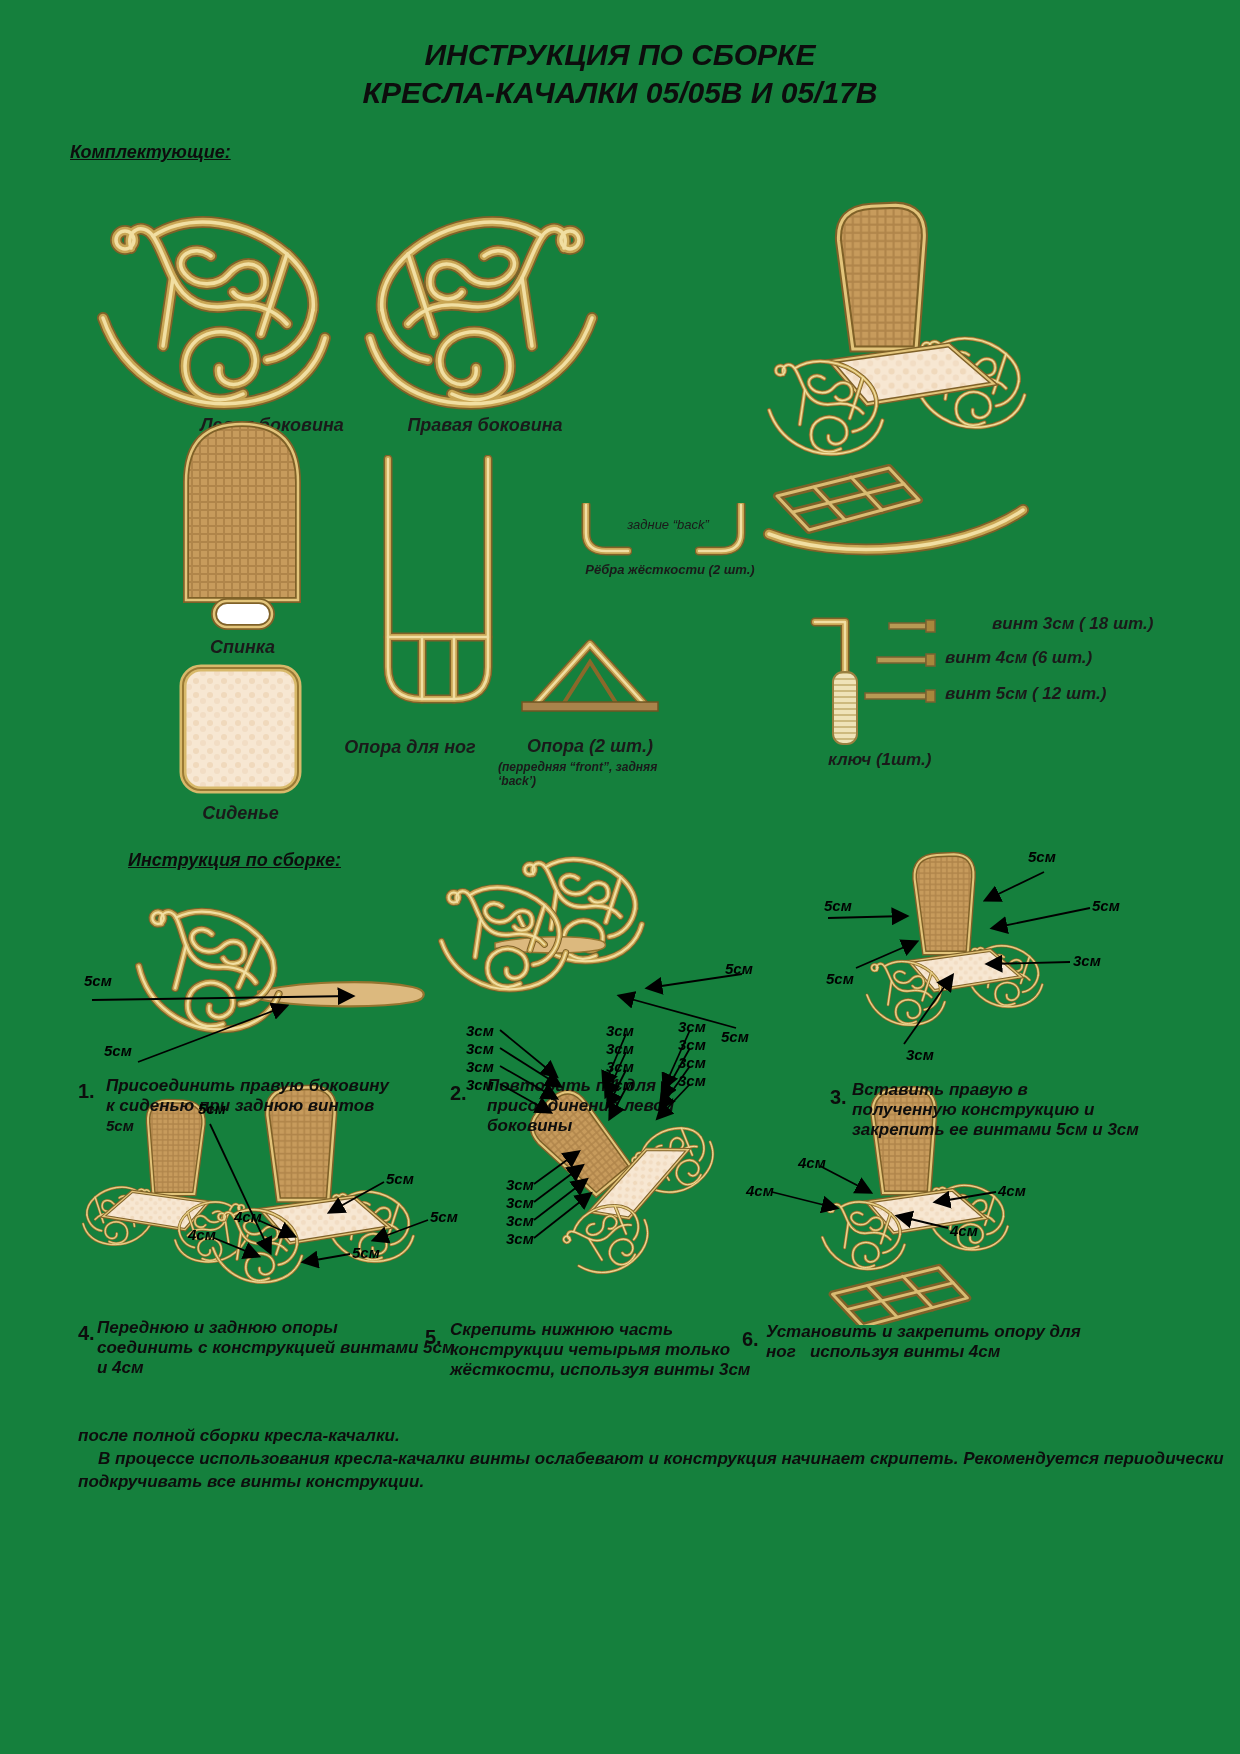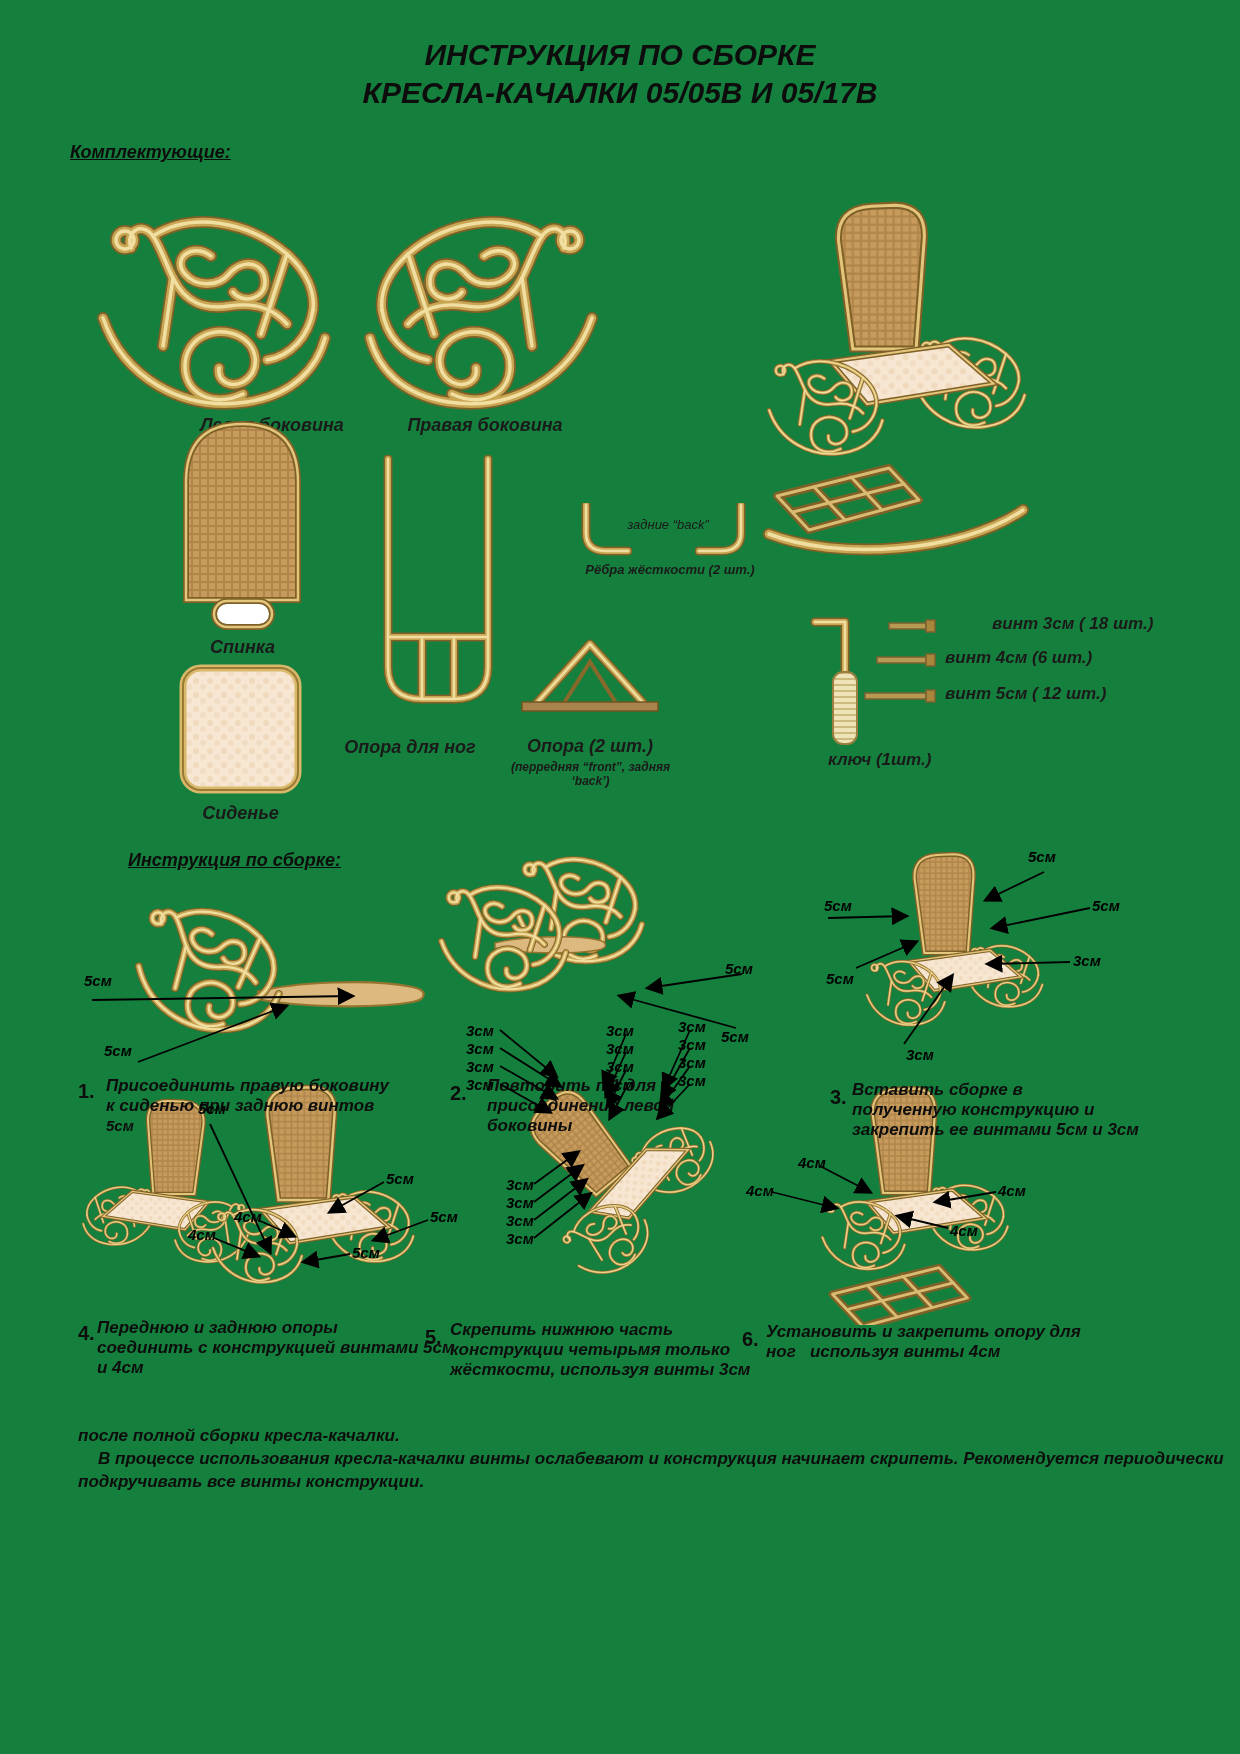--- a/index.html
+++ b/index.html
@@ -6,21 +6,21 @@
   .page{position:relative;width:1240px;height:1754px;background:#15803d;margin:0 auto;overflow:hidden;
         font-family:"Liberation Sans", sans-serif;color:#111;}
   .abs{position:absolute;}
   
   .title{left:0;top:36px;width:1240px;text-align:center;font-style:italic;font-weight:bold;
          font-size:30px;line-height:38px;color:#0d0d0d;letter-spacing:0px;}
   .sec-head{font-style:italic;font-weight:bold;font-size:18px;text-decoration:underline;color:#0d0d0d;}
   
   .part-label{font-style:italic;font-weight:600;font-size:18px;color:#1a1a1a;text-align:center;}
   .small-note{font-style:italic;font-size:13px;color:#1a1a1a;}
-  .tiny-note{font-style:italic;font-weight:bold;font-size:12px;color:#1a1a1a;text-align:center;}
+  .tiny-note{font-style:italic;font-weight:bold;font-size:12px;color:#1a1a1a;}
   .screw-label{font-style:italic;font-weight:bold;font-size:17px;color:#1a1a1a;white-space:nowrap;}
   
   .step-num{font-weight:bold;font-size:20px;font-style:normal;color:#0d0d0d;}
   .cap{font-style:italic;font-weight:bold;font-size:17px;line-height:20px;color:#0d0d0d;white-space:nowrap;}
   
   .ann{position:absolute;font-style:italic;font-size:15px;font-weight:600;color:#000;z-index:6;white-space:nowrap;}
   
   .warn{font-style:italic;font-weight:bold;font-size:17px;line-height:23px;color:#0d0d0d;white-space:nowrap;}
   
   .t1{fill:none;stroke:#7f6128;stroke-width:12;stroke-linecap:round;stroke-linejoin:round}
@@ -273,21 +273,21 @@
 
   <div class="abs step-num" style="left:450px;top:1082px">2.</div>
   <div class="abs" style="left:487px;top:1076px">
     <div class="cap">Повторить п.1 для</div>
     <div class="cap">присоединения левой</div>
     <div class="cap">боковины</div>
   </div>
 
   <div class="abs step-num" style="left:830px;top:1086px">3.</div>
   <div class="abs" style="left:852px;top:1080px">
-    <div class="cap">Вставить сборке в</div>
+    <div class="cap">Вставить правую в</div>
     <div class="cap">полученную конструкцию и</div>
     <div class="cap">закрепить ее винтами 5см и 3см</div>
   </div>
 
   <div class="abs step-num" style="left:78px;top:1322px">4.</div>
   <div class="abs" style="left:97px;top:1318px">
     <div class="cap">Переднюю и заднюю опоры</div>
     <div class="cap">соединить с конструкцией винтами 5см</div>
     <div class="cap">и 4см</div>
   </div>

